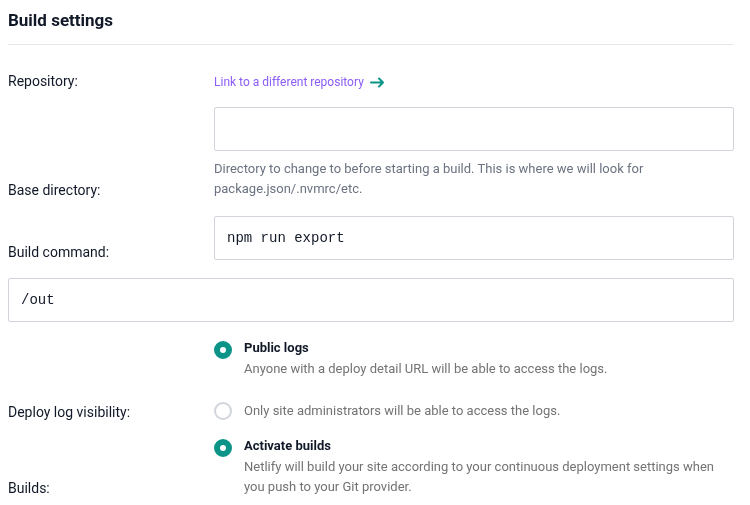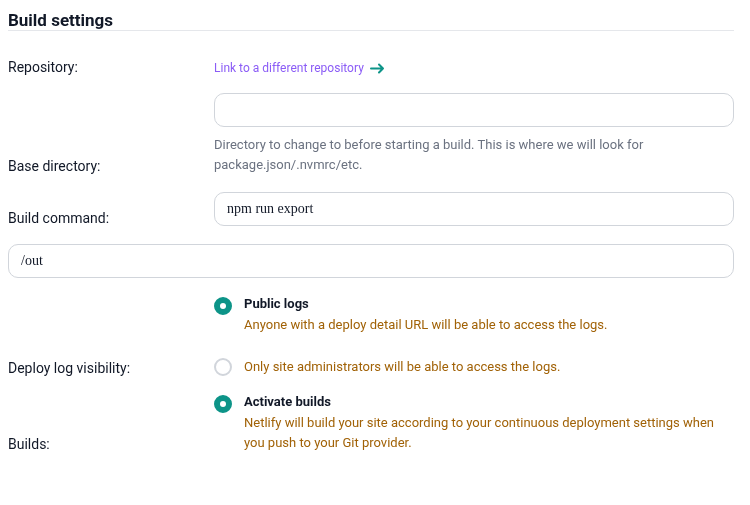--- a/index.html
+++ b/index.html
@@ -12,20 +12,21 @@
       background: #ffffff;
       color: #1f2937;
       padding: 10px 16px 10px 8px;
       width: 750px;
       font-size: 14px;
     }
     .page-title {
       font-size: 17px;
       font-weight: 700;
       color: #111827;
+      margin-bottom: 14px;
     }
     .divider {
       border: none;
       border-top: 1px solid #e5e7eb;
       margin-bottom: 22px;
     }
     .field {
       display: flex;
       align-items: flex-end;
       margin-bottom: 18px;
@@ -50,27 +51,27 @@
       color: #8b5cf6;
       font-weight: 400;
       font-size: 12px;
     }
     .arrow-icon {
       color: #0d9488;
       display: inline-flex;
     }
     .text-input {
       width: 100%;
-      height: 34px;
+      height: 44px;
       padding: 8px 12px;
       border: 1px solid #d1d5db;
-      border-radius: 10px;
+      border-radius: 2px;
       font-size: 14px;
       color: #111827;
-      font-family: Liberation Serif, serif;
+      font-family: Liberation Mono, monospace;
       background: #ffffff;
     }
     .help-text {
       color: #6b7280;
       font-size: 13px;
       margin-top: 8px;
       line-height: 1.5;
     }
     .radio-option {
       display: flex;
@@ -111,21 +112,21 @@
     .radio-content {
       flex: 1;
     }
     .radio-title {
       font-weight: 700;
       font-size: 13px;
       color: #111827;
       margin-bottom: 4px;
     }
     .radio-desc {
-      color: #a16207;
+      color: #737373;
       font-size: 13px;
       line-height: 1.5;
     }
   </style>
 </head>
 <body>
 
 <h2 class="page-title">Build settings</h2>
 <hr class="divider">
 

